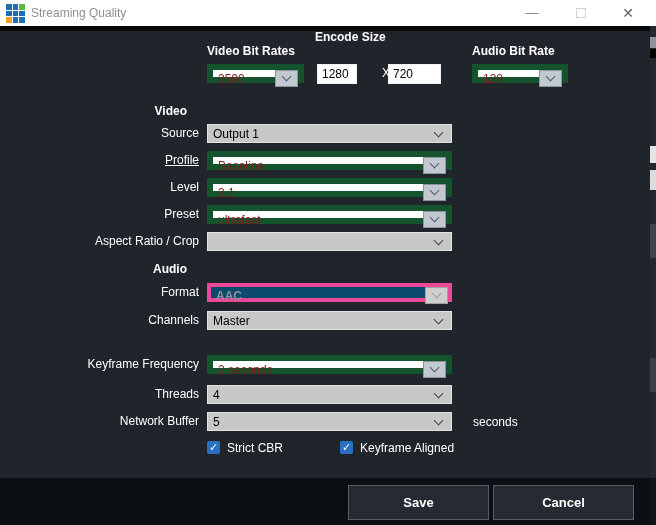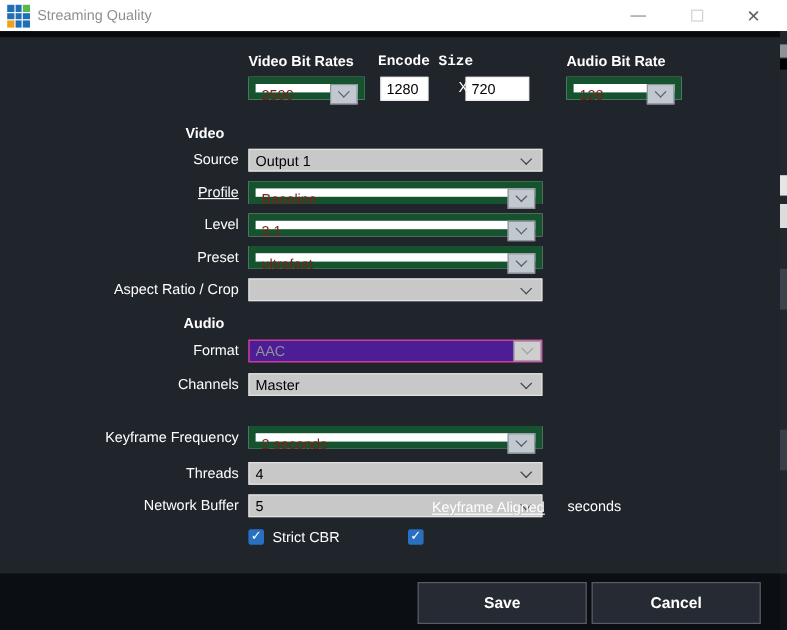--- a/index.html
+++ b/index.html
@@ -41,21 +41,21 @@
   .combo { position:absolute; height:19px; font-size:12px; cursor:default; }
   .combo .txt { position:absolute; left:5px; top:0; right:24px; line-height:18px; overflow:hidden; white-space:nowrap; }
   .chev { position:absolute; width:7px; height:7px; border-right:1.5px solid currentColor;
           border-bottom:1.5px solid currentColor; transform:rotate(45deg); right:9px; top:4px; }
   .combo.gray { background:#c8c8c8; border:1px solid #e2e2e2; color:#000; }
   .combo.gray .chev { color:#3f444a; }
   .combo.white { background:#ffffff; border:6px solid #14532d; color:#7f1d1d;padding-left:35px; }
   .combo.white .abtn { position:absolute; right:0; top:0; width:23px; height:17px;
                        background:#c2c8d0; border:1px solid #8e949c; }
   .combo.white .chev { color:#575c63; right:8px; top:3px; }
-  .combo.disabled { background:#4c1d95; border:1px solid #ec4899; color:#8f9296; }
+  .combo.disabled { background:#0c4a6e; border:4px solid #ec4899; color:#8f9296;font-weight:bold; }
   .combo.disabled .abtn { position:absolute; right:0; top:0; width:23px; height:17px;
                           background:#cecece; border:1px solid #a2a2a2; }
   .combo.disabled .chev { color:#9aa0a5; right:8px; top:3px; }
 
   
   .tinput { position:absolute; height:20px; background:#ffffff; border:1px solid #f0f0f0;
             color:#000; font-size:12px; padding:0 2px 0 4px; font-family:"Liberation Sans",sans-serif; }
 
   
   .cbox { position:absolute; width:13px; height:13px; background:#2a70c2; border-radius:2px;
@@ -87,21 +87,21 @@
     <div class="title-text">Streaming Quality</div>
     <div class="win-btn btn-min">—</div>
     <div class="win-btn btn-max"><i></i></div>
     <div class="win-btn btn-close">✕</div>
   </div>
 
   <div class="black-band"></div>
   <div class="content"></div>
 
   <div class="lbl bold" style="left:207px; top:44px;">Video Bit Rates</div>
-  <div class="lbl bold" style="left:315px; top:44px;font-family:Liberation Mono, monospace;">Encode Size</div>
+  <div class="lbl bold" style="left:315px; top:30px;">Encode Size</div>
   <div class="lbl bold" style="left:472px; top:44px;">Audio Bit Rate</div>
 
   <div class="combo white" style="left:207px; top:64px; width:97px;">
     <span class="txt">2500</span>
     <span class="abtn"></span>
       <span class="chev"></span>
   </div>
   <input class="tinput" style="left: 317px; top: 64px; width: 40px;" value="1280">
   <div class="lbl" style="left:379px; top:66px; width:14px; text-align:center;">X</div>
   <input class="tinput" style="left: 388px; top: 64px; width: 53px;" value="720">
@@ -176,21 +176,21 @@
   <div class="col-label" style="top:412px;">Network Buffer</div>
   <div class="combo gray" style="left:207px; top:412px; width:245px;">
     <span class="txt">5</span>
     <span class="chev"></span>
   </div>
   <div class="lbl" style="left:473px; top:415px;">seconds</div>
 
   <div class="cbox" style="left:207px; top:441px;"></div>
   <div class="lbl" style="left:227px; top:441px;">Strict CBR</div>
   <div class="cbox" style="left:340px; top:441px;"></div>
-  <div class="lbl" style="left:360px; top:416px;text-decoration:underline;">Keyframe Aligned</div>
+  <div class="lbl" style="left:360px; top:441px;">Keyframe Aligned</div>
 
   <div class="footer"></div>
   <div class="fbtn" style="left:348px;">Save</div>
   <div class="fbtn" style="left:493px;">Cancel</div>
 
   <div class="sliver">
     <div style="top:11px; height:11px; background:#8d939b;"></div>
     <div style="top:23px; height:9px;  background:#000000;"></div>
     <div style="top:120px; height:17px; background:#e5e5e5;"></div>
     <div style="top:144px; height:20px; background:#dcdcdc;"></div>

